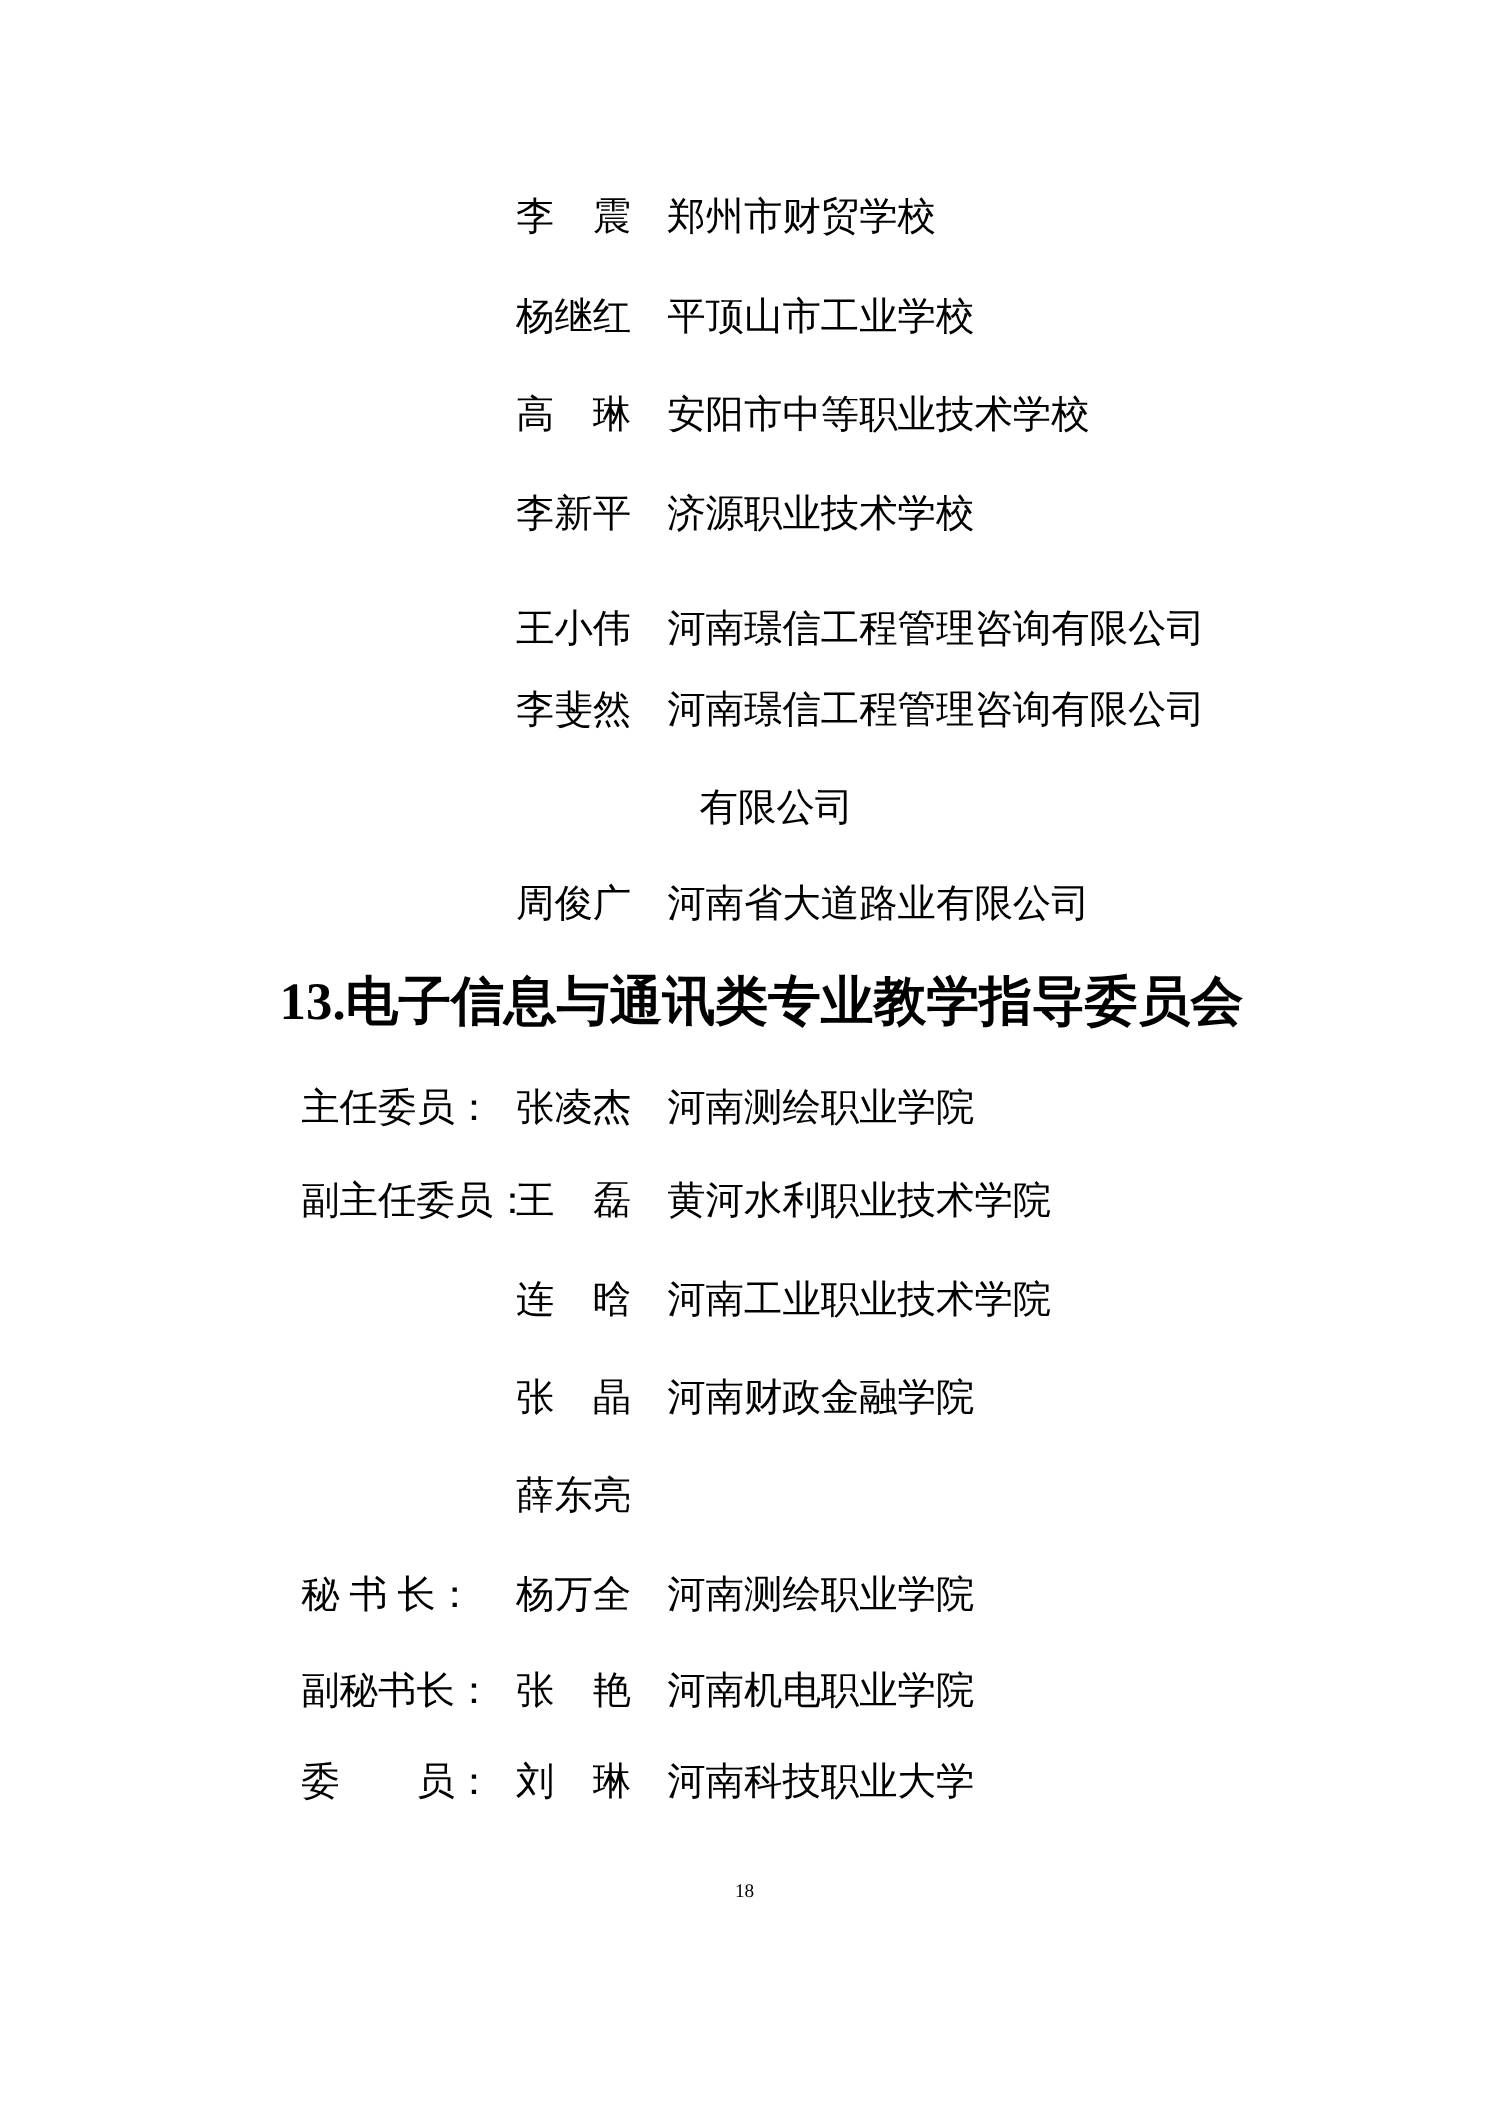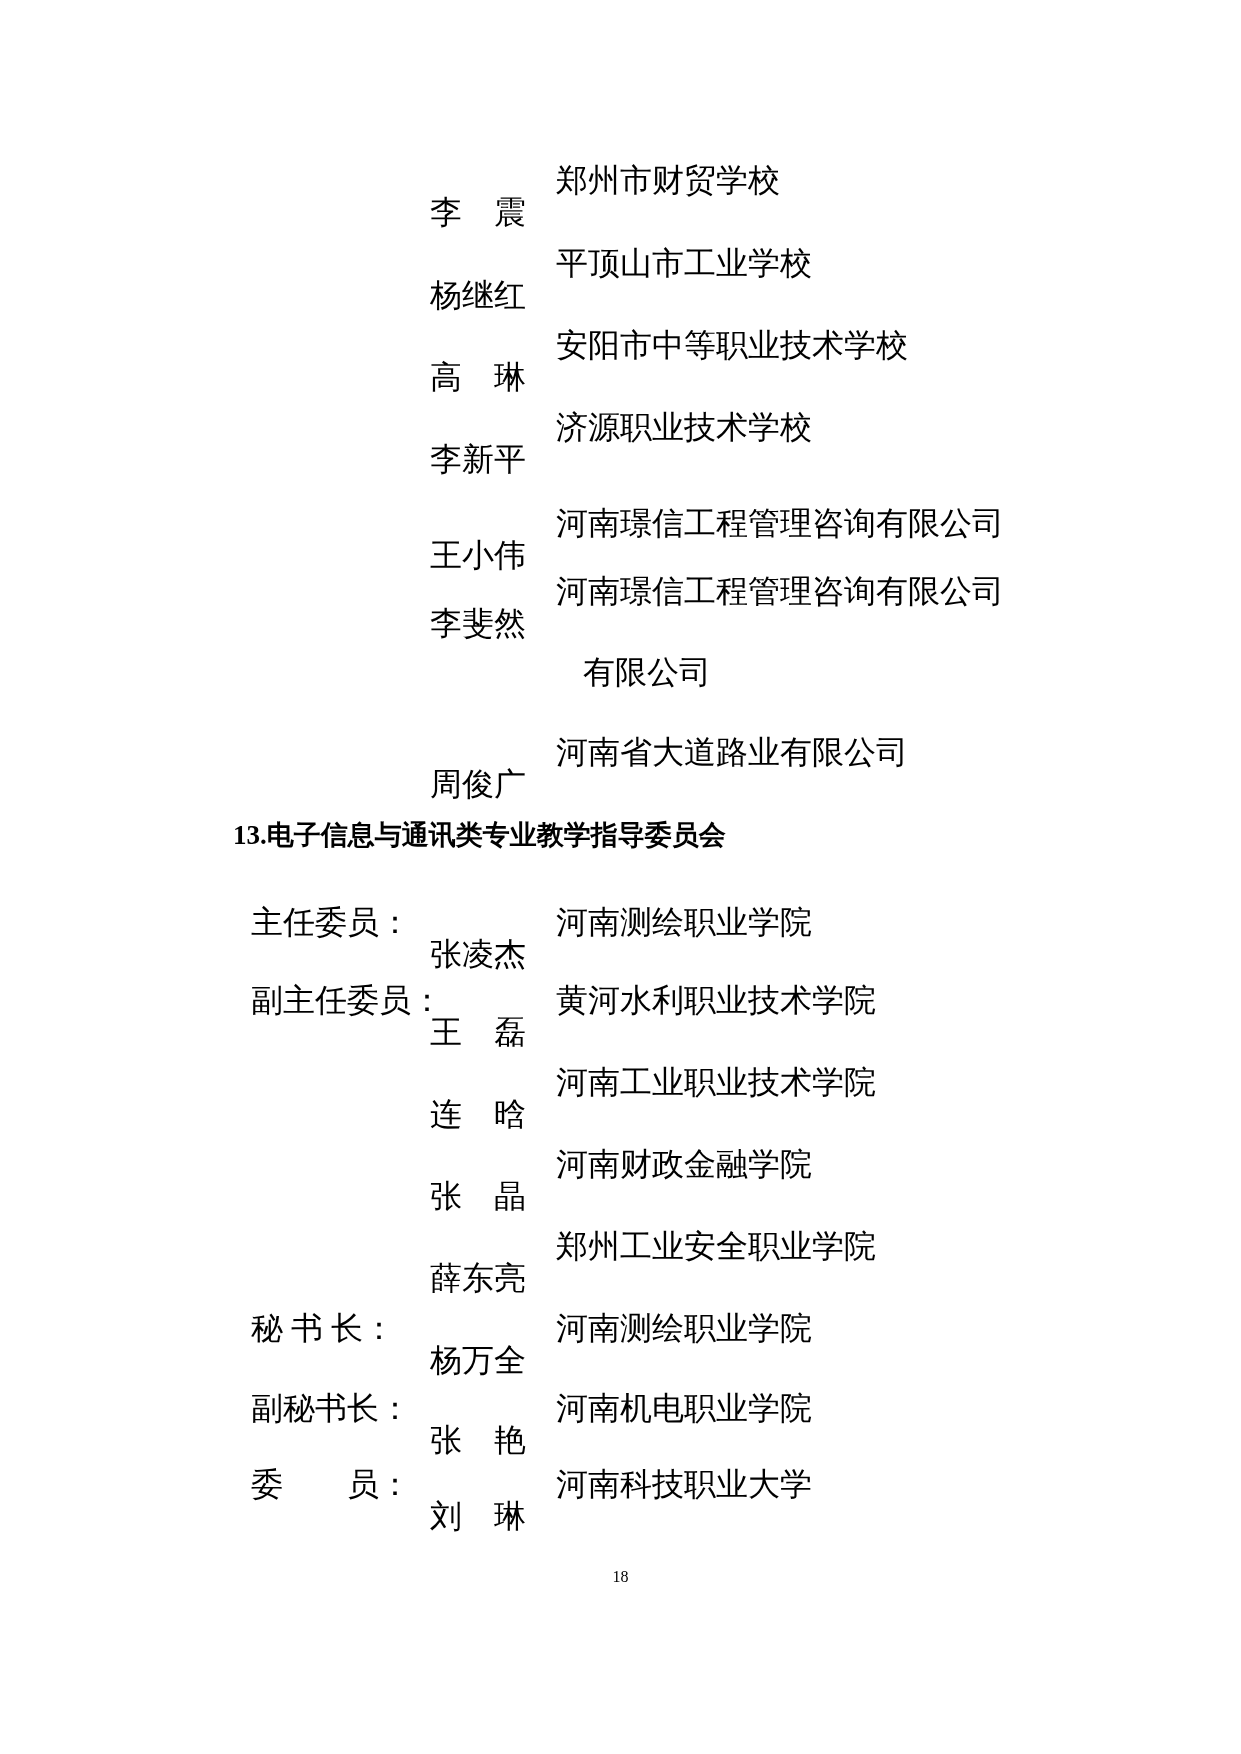--- a/index.html
+++ b/index.html
@@ -21,30 +21,30 @@
     position: absolute;
     left: 0;
     width: 1241px;
     height: 40px;
     line-height: 40px;
     font-size: 32px;
     white-space: pre;
   }
   .line span { position: absolute; top: 0; }
   .col-role { left: 251px; }
-  .col-name { left: 430px; margin-top: 32px; }
+  .col-name { left: 430px; }
   .col-org  { left: 556px; }
   .col-org2 { left: 552px; margin-left: 31px; }
   .heading {
     position: absolute;
     left: 233px;
     width: 960px;
     height: 44px;
     line-height: 44px;
-    font-size: 27px;
+    font-size: 44px;
     font-weight: bold;
     white-space: pre;
   }
   .page-number {
     position: absolute;
     left: 0;
     width: 1241px;
     height: 30px;
     line-height: 30px;
     text-align: center;
@@ -106,21 +106,20 @@
     <span class="col-org">河南工业职业技术学院</span>
   </div>
   <div class="line" style="top:1144px">
     <span class="col-role"></span>
     <span class="col-name">张　晶</span>
     <span class="col-org">河南财政金融学院</span>
   </div>
   <div class="line" style="top:1226px">
     <span class="col-role"></span>
     <span class="col-name">薛东亮</span>
-    <span class="col-org">郑州工业安全职业学院</span>
   </div>
   <div class="line" style="top:1308px">
     <span class="col-role">秘 书 长：</span>
     <span class="col-name">杨万全</span>
     <span class="col-org">河南测绘职业学院</span>
   </div>
   <div class="line" style="top:1388px">
     <span class="col-role">副秘书长：</span>
     <span class="col-name">张　艳</span>
     <span class="col-org">河南机电职业学院</span>

